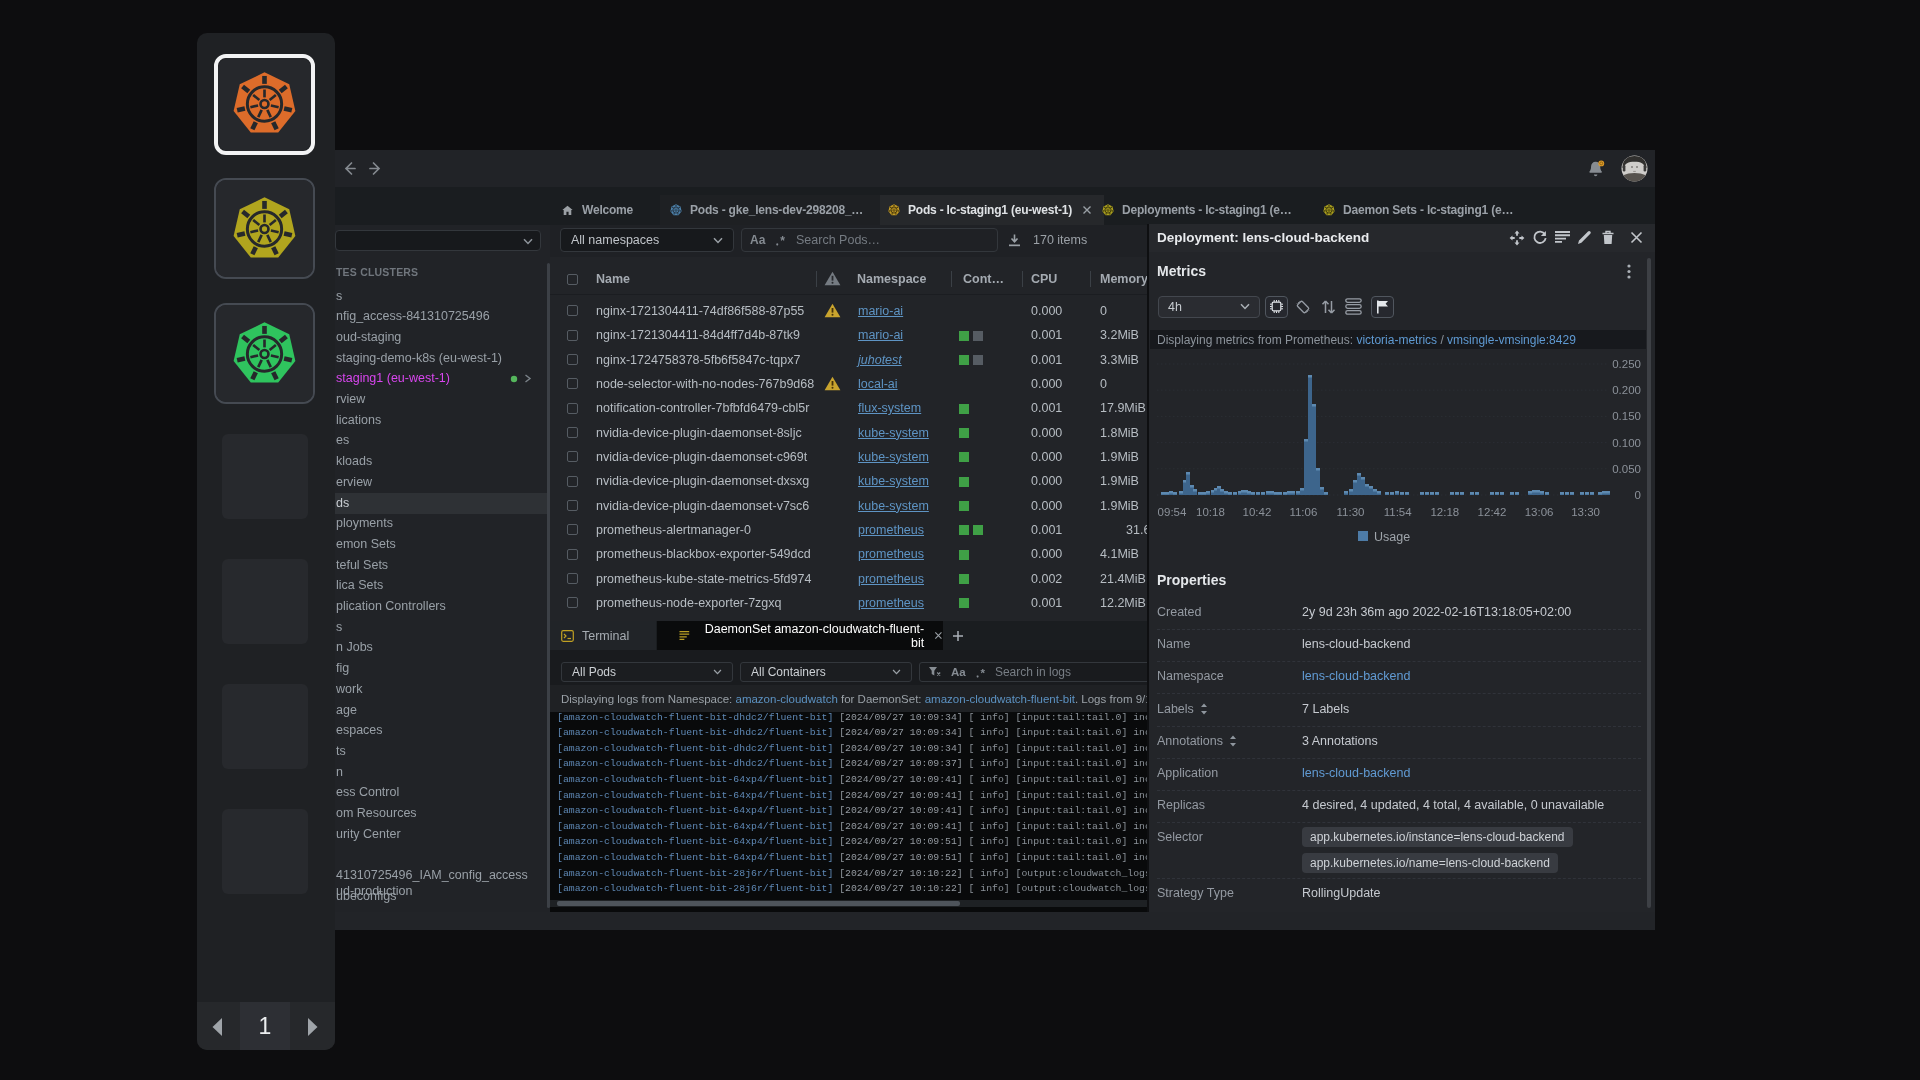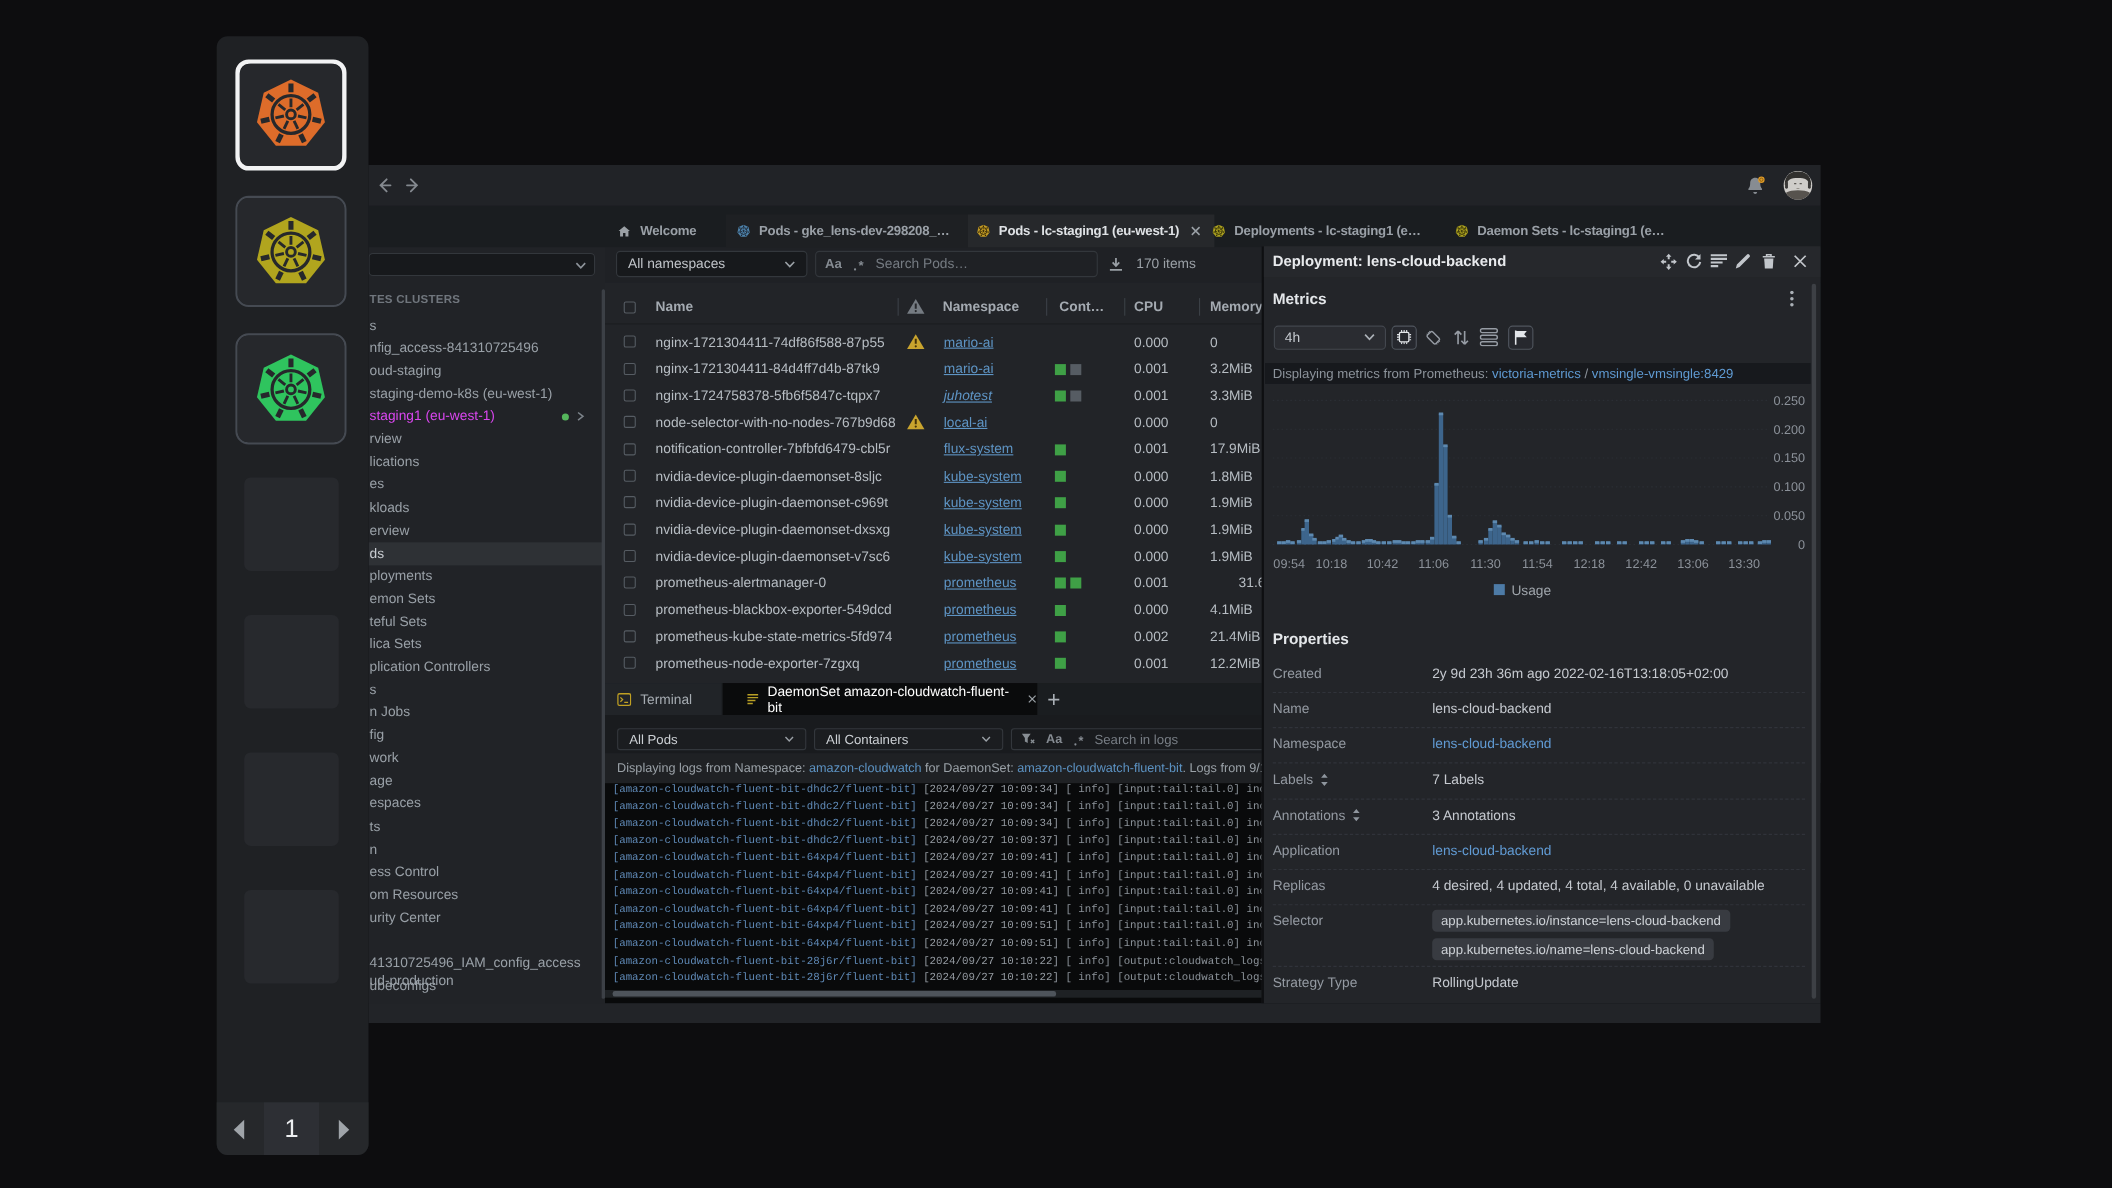--- a/index.html
+++ b/index.html
@@ -32,21 +32,21 @@
 
 
 .th { position:absolute; font-size:12.5px; font-weight:700; color:#a4aab1; }
 .td { position:absolute; font-size:12.5px; color:#b7bdc3; white-space:nowrap; }
 .tdlink { color:#5e94c4; text-decoration:underline; }
 .cbx { position:absolute; width:11px; height:11px; border:1px solid #565c63; border-radius:2px; }
 .sq { position:absolute; width:10px; height:10px; }
 .colsep { position:absolute; width:1px; height:16px; background:#3b4046; }
 
 
-#logstrip { left:215px; top:471px; width:1105px; height:29px; background:#1a1d20; }
+#logstrip { left:215px; top:471px; width:1105px; height:29px; background:#1a1d20;text-align:right; }
 #logtools { left:215px; top:500px; width:1105px; height:35px; background:#191b1e; }
 #loginfo { left:215px; top:535px; width:1105px; height:27px; background:#1f2124; font-size:11.5px; color:#9aa1a7; display:flex; align-items:center; padding-left:11px; white-space:nowrap; overflow:hidden;}
 #logbody { left:215px; top:562px; width:1105px; height:200px; background:#090a0b; overflow:hidden; }
 .logline { position:absolute; left:7px; font-family:"Liberation Mono", monospace; font-size:9.8px; color:#8b9299; white-space:nowrap; }
 .lpod { color:#5f89b6; } .lts { color:#949aa1; }
 .loglink { color:#5c92c2; }
 
 
 #statusbar { left:0; top:761px; width:1320px; height:19px; background:#24262a; border-top:1px solid #191b1e; }
 

